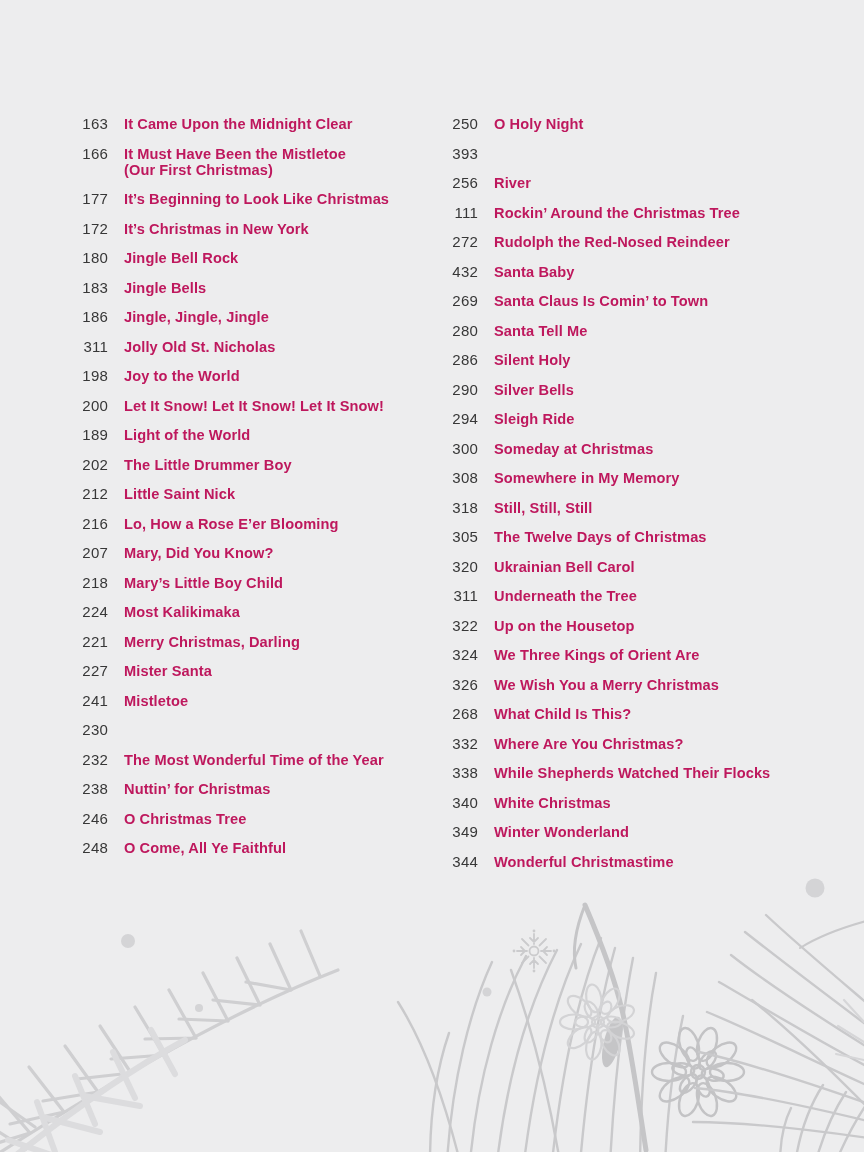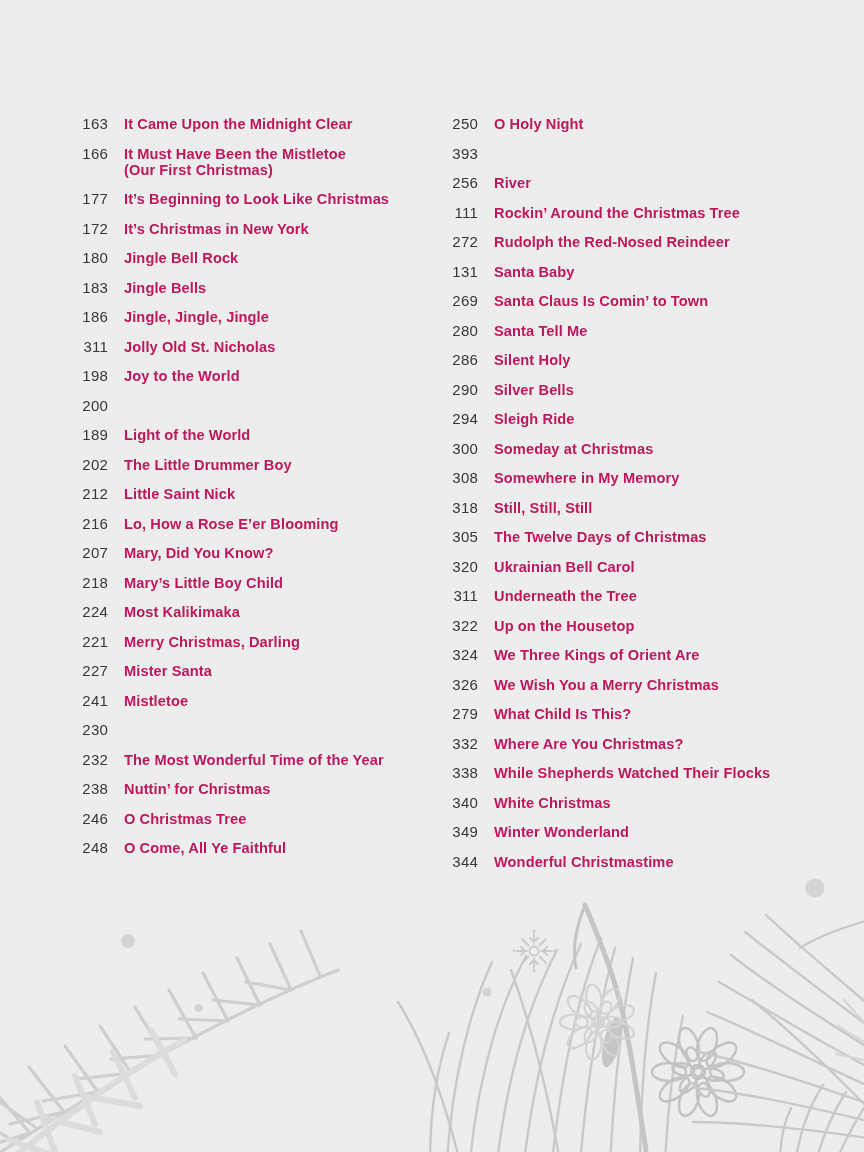--- a/index.html
+++ b/index.html
@@ -235,20 +235,24 @@
   <div class="row">
     <span class="num">198</span>
     <span class="titles">
       <span class="title-line1">Joy to the World</span>
       
     </span>
   </div>
 
   <div class="row">
     <span class="num">200</span>
+    <span class="titles">
+      <span class="title-line1">Let It Snow! Let It Snow! Let It Snow!</span>
+      
+    </span>
   </div>
 
   <div class="row">
     <span class="num">189</span>
     <span class="titles">
       <span class="title-line1">Light of the World</span>
       
     </span>
   </div>
 
@@ -392,21 +396,21 @@
 
   <div class="row">
     <span class="num">272</span>
     <span class="titles">
       <span class="title-line1">Rudolph the Red-Nosed Reindeer</span>
       
     </span>
   </div>
 
   <div class="row">
-    <span class="num">131</span>
+    <span class="num">432</span>
     <span class="titles">
       <span class="title-line1">Santa Baby</span>
       
     </span>
   </div>
 
   <div class="row">
     <span class="num">269</span>
     <span class="titles">
       <span class="title-line1">Santa Claus Is Comin’ to Town</span>
@@ -513,21 +517,21 @@
 
   <div class="row">
     <span class="num">326</span>
     <span class="titles">
       <span class="title-line1">We Wish You a Merry Christmas</span>
       
     </span>
   </div>
 
   <div class="row">
-    <span class="num">279</span>
+    <span class="num">268</span>
     <span class="titles">
       <span class="title-line1">What Child Is This?</span>
       
     </span>
   </div>
 
   <div class="row">
     <span class="num">332</span>
     <span class="titles">
       <span class="title-line1">Where Are You Christmas?</span>

